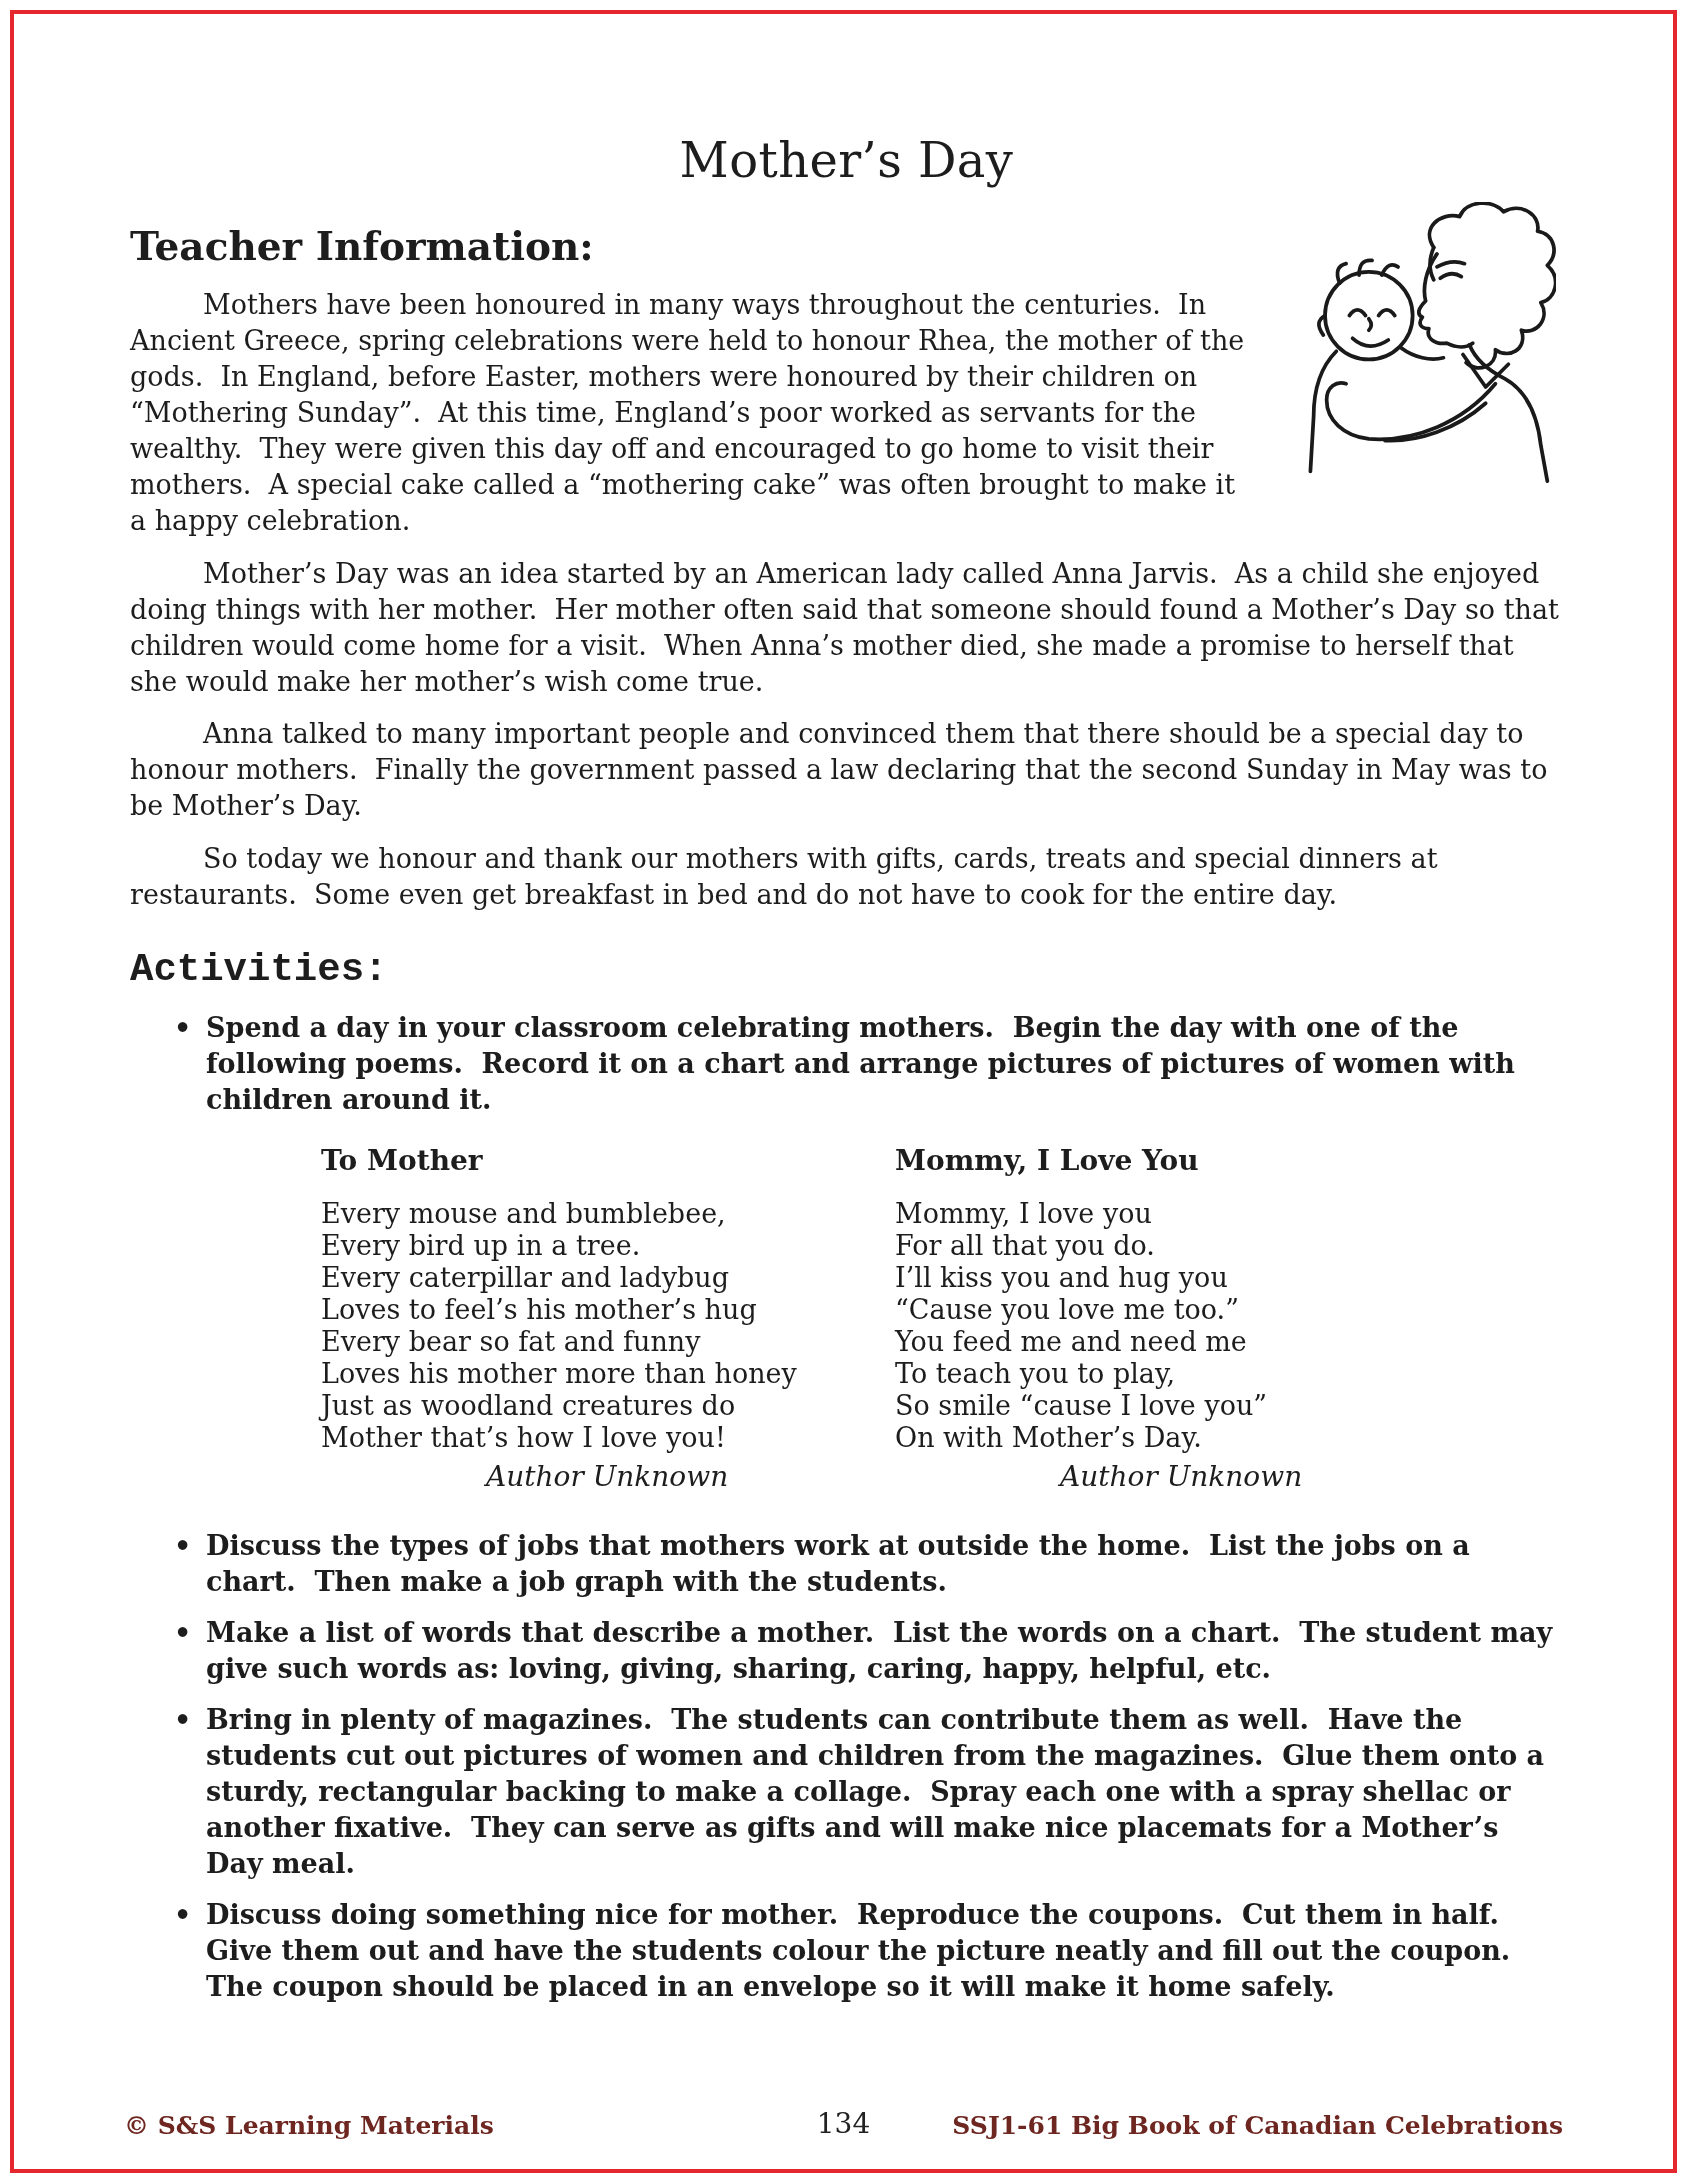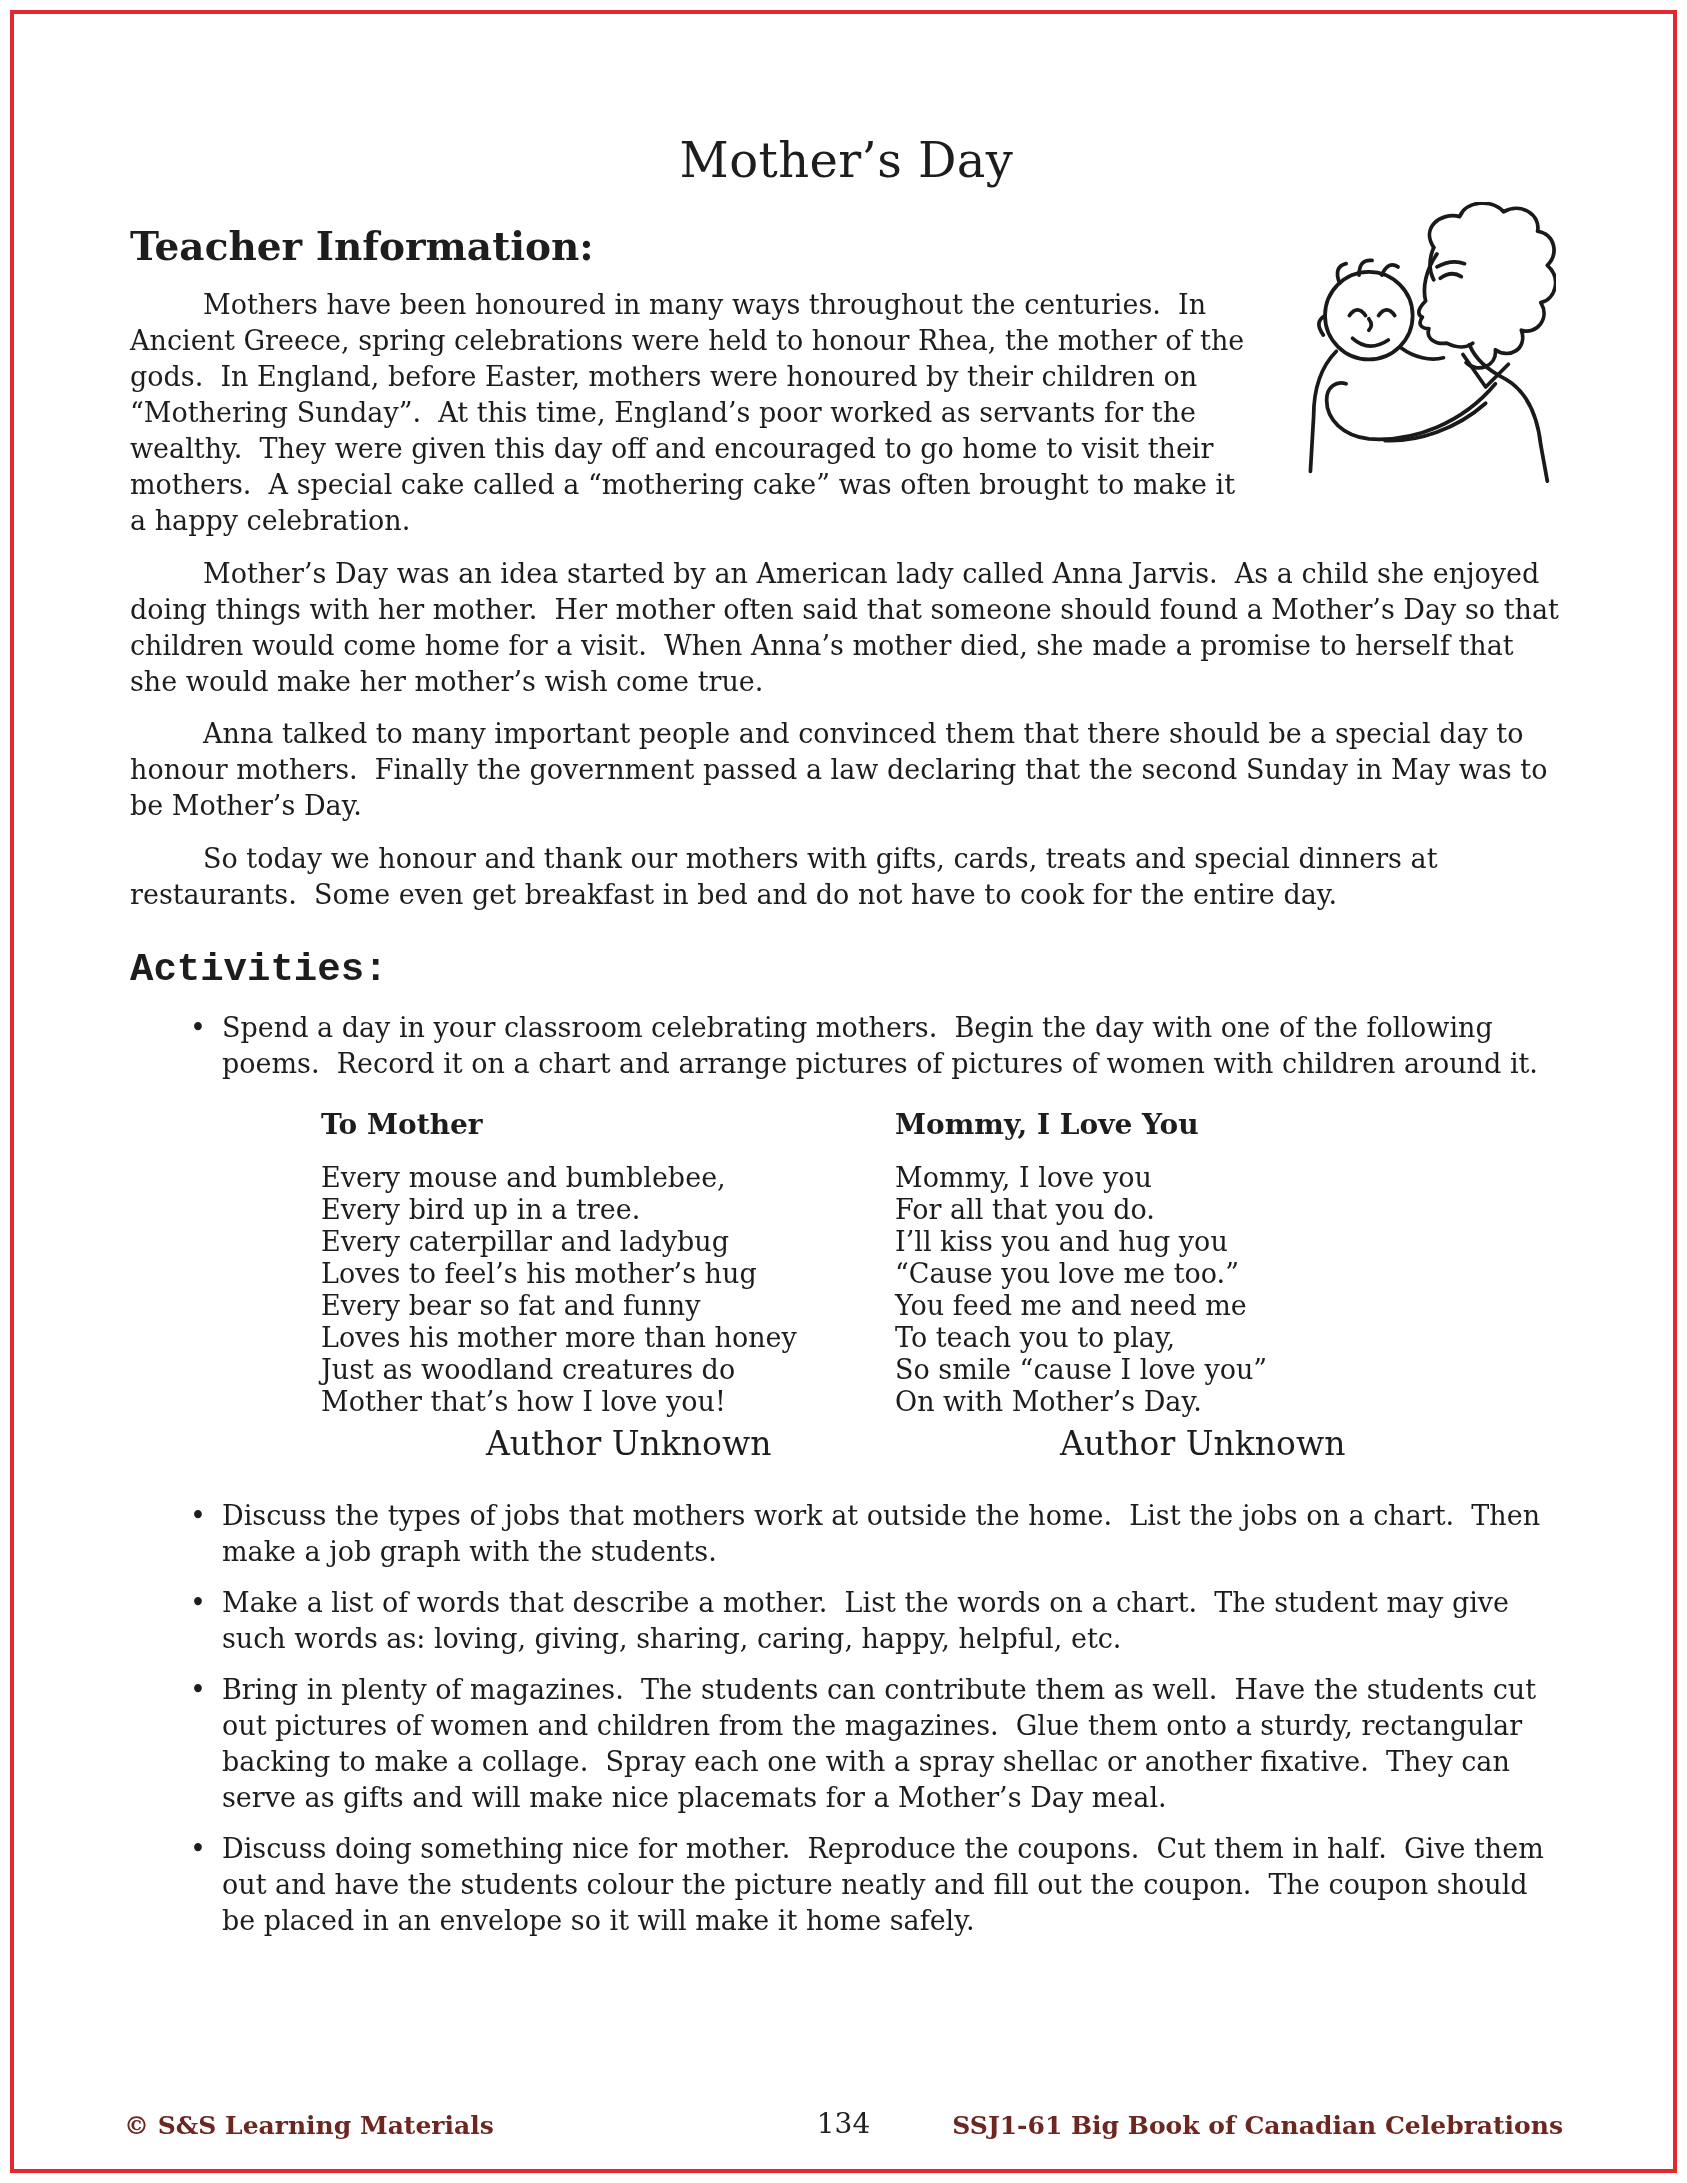--- a/index.html
+++ b/index.html
@@ -50,21 +50,21 @@
   }
   p.body-par{
     font-size:27px;
     line-height:36px;
     margin:0 0 16.5px 0;
     text-indent:73px;
     white-space:pre-wrap;
   }
   ul.activity-list{
     list-style:none;
-    margin:16px;padding:0;
+    margin:0;padding:0;font-weight:bold;
   }
   ul.activity-list li{
     position:relative;
     padding-left:76px;
     font-size:27px;
     line-height:36px;
     margin:0 0 15px 0;
     white-space:pre-wrap;
   }
   ul.activity-list li::before{
@@ -83,21 +83,22 @@
   .poem-title{
     font-weight:bold;
     font-size:28px;
     margin:0 0 21.4px 0;
   }
   .poem-line{
     font-size:27px;
     line-height:32px;
   }
   .attribution{
-    font-size:33px;
+    font-style:italic;
+    font-size:28px;
     margin:6.6px 0 0 165px;
   }
   .footer{
     position:absolute;
     left:124px;
     right:124px;
     bottom:43px;
     height:36px;
   }
   .footer-left{

